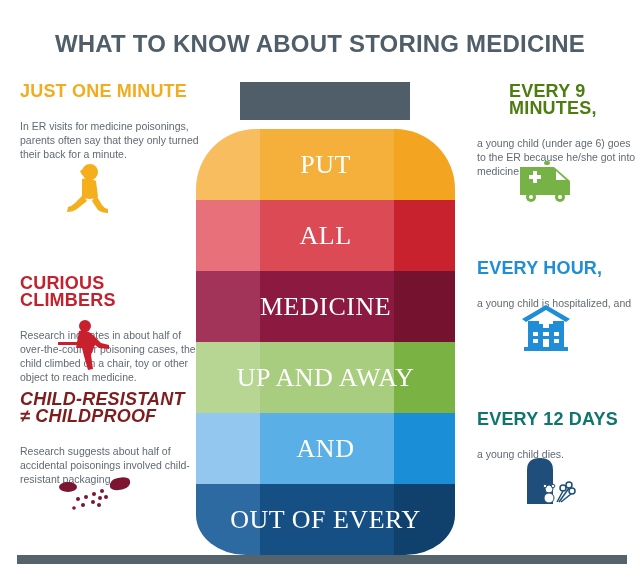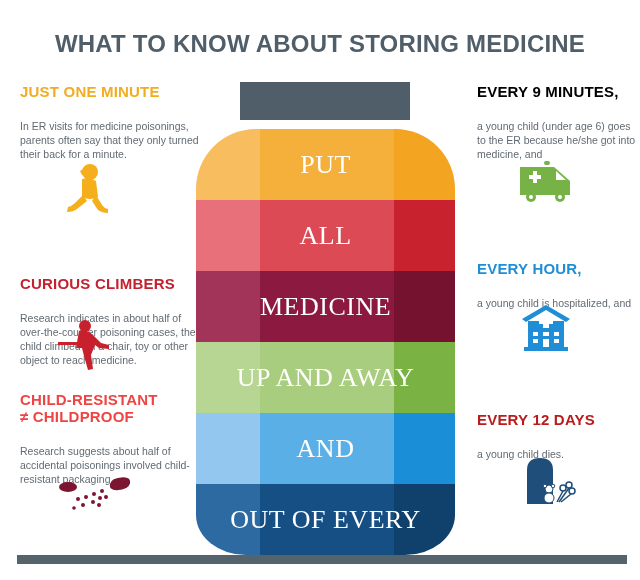--- a/index.html
+++ b/index.html
@@ -5,36 +5,36 @@
   * { box-sizing: border-box; margin: 0; padding: 0; }
   html, body { width: 640px; height: 580px; background: #ffffff; overflow: hidden; }
   body { position: relative; font-family: "Liberation Sans", "DejaVu Sans", sans-serif; }
 
   .title {
     position: absolute; left: 0; top: 30px; width: 640px; text-align: center;
     font-size: 24px; font-weight: bold; color: #4f5e68; letter-spacing: 0.2px;
   }
 
   .block { position: absolute; }
-  .block h2 { font-size: 15px; font-weight: bold; line-height: 17px; letter-spacing: 0.2px; }
+  .block h2 { font-size: 18px; font-weight: bold; line-height: 17px; letter-spacing: 0.2px; }
   .block p { font-size: 10.5px; line-height: 14px; color: #616a73; margin-top: 19px; }
 
   #b-minute { left: 20px; top: 83px; width: 180px; }
   #b-minute h2 { color: #f2ac1f; }
   #b-climb { left: 20px; top: 234px; width: 180px; }
   #b-climb h2 { color: #c4212f; margin-top: 41px; }
   #b-resist { left: 20px; top: 391px; width: 180px; }
-  #b-resist h2 { color: #ef4444; }
+  #b-resist h2 { color: #7f1d1d; font-style: italic; }
 
   #b-9min { left: 477px; top: 83px; width: 160px; }
-  #b-9min h2 { color: #000000; }
+  #b-9min h2 { color: #4d7c0f; margin-left: 32px; }
   #b-hour { left: 477px; top: 260px; width: 160px; }
   #b-hour h2 { color: #1f8ed6; }
   #b-12days { left: 477px; top: 411px; width: 160px; }
-  #b-12days h2 { color: #b91c1c; }
+  #b-12days h2 { color: #0f766e; }
 
   .icon { position: absolute; }
 
   
   .cap { position: absolute; left: 240px; top: 82px; width: 170px; height: 38px; background: #4f5e68; }
   .bottle {
     position: absolute; left: 196px; top: 129px; width: 259px; height: 426px;
     border-radius: 60px 60px 50px 50px / 60px 60px 40px 40px; overflow: hidden;
   }
   .band { position: relative; height: 71px; width: 100%; display: flex; font-family: Liberation Serif, serif; }

